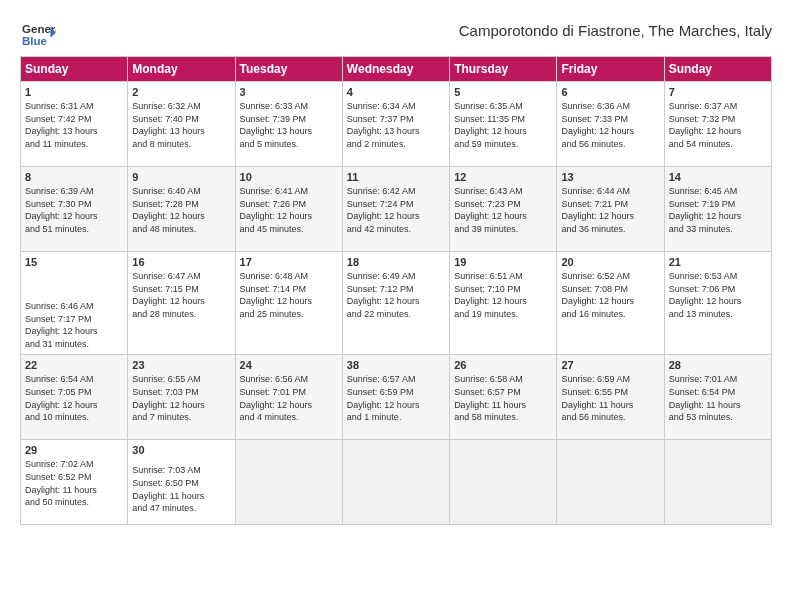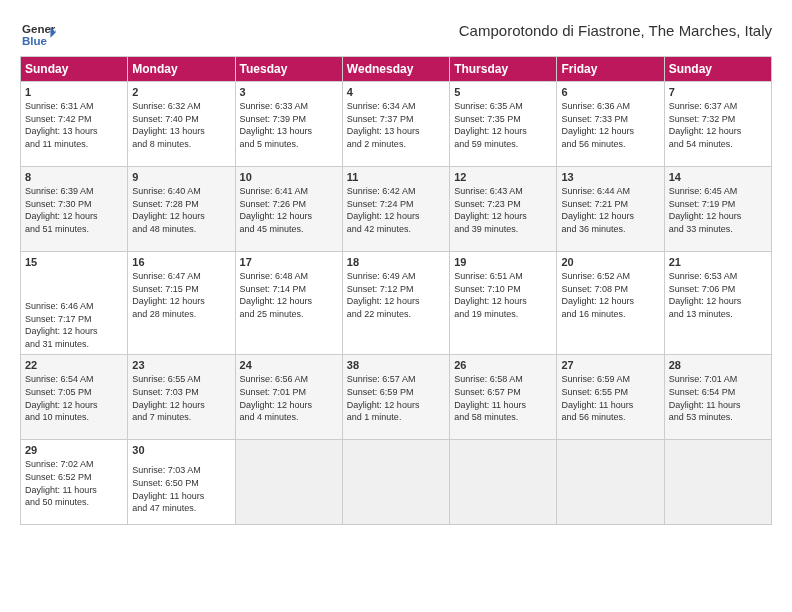--- a/index.html
+++ b/index.html
@@ -134,21 +134,21 @@
         <td>
           <span class="day-num">4</span>
           <div class="day-info" style="white-space: pre-line;">Sunrise: 6:34 AM
 Sunset: 7:37 PM
 Daylight: 13 hours
 and 2 minutes.</div>
         </td>
         <td>
           <span class="day-num">5</span>
           <div class="day-info" style="white-space: pre-line;">Sunrise: 6:35 AM
-Sunset: 7:35 PM
+Sunset: 11:35 PM
 Daylight: 12 hours
 and 59 minutes.</div>
         </td>
         <td>
           <span class="day-num">6</span>
           <div class="day-info" style="white-space: pre-line;">Sunrise: 6:36 AM
 Sunset: 7:33 PM
 Daylight: 12 hours
 and 56 minutes.</div>
         </td>

